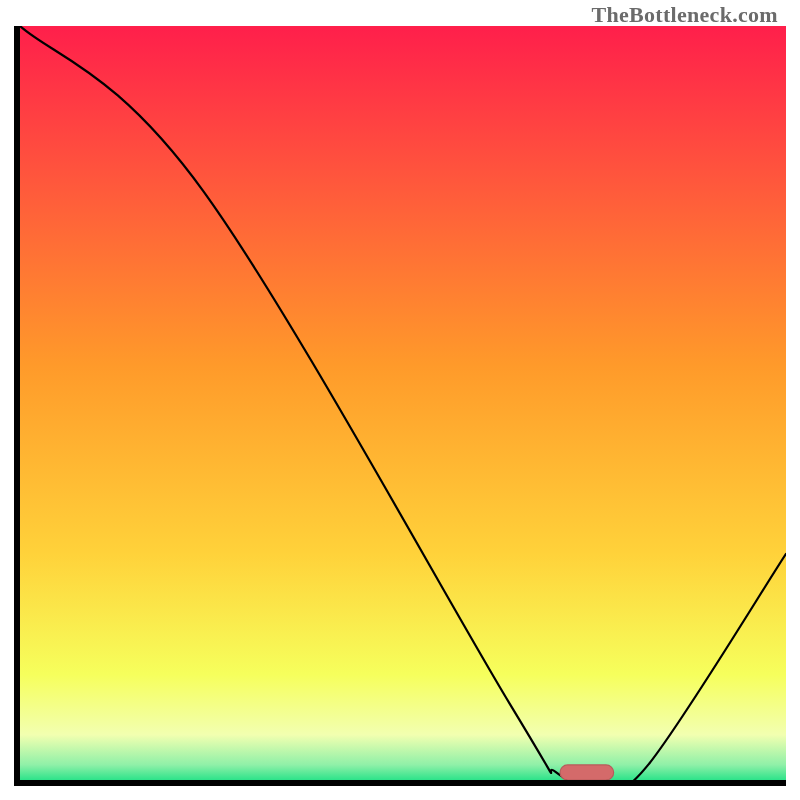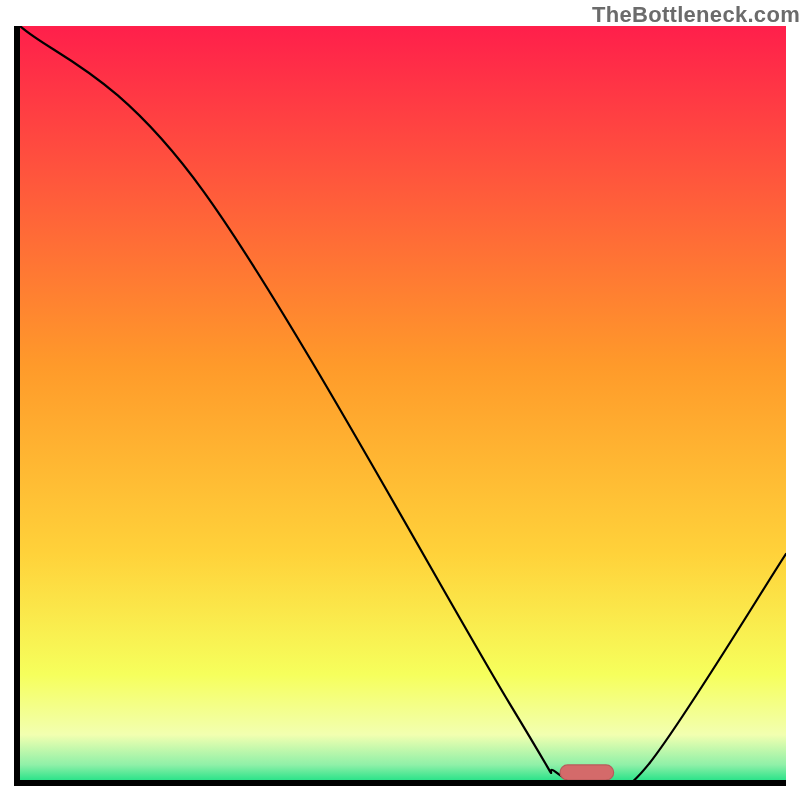--- a/index.html
+++ b/index.html
@@ -11,26 +11,27 @@
     font-family: Arial, Helvetica, sans-serif;
   }
   .stage {
     position: relative;
     width: 800px;
     height: 800px;
   }
   .watermark {
     position: absolute;
     top: 2px;
-    right: 0;
+    right: 22px;
     font-size: 22px;
     font-weight: bold;
     color: #6b6b6b;
     letter-spacing: 0.3px;
     z-index: 10;
+    font-family: Liberation Serif, serif;
   }
   .plot-frame {
     position: absolute;
     left: 14px;
     top: 26px;
     width: 772px;
     height: 760px;
     box-sizing: border-box;
   }
   

